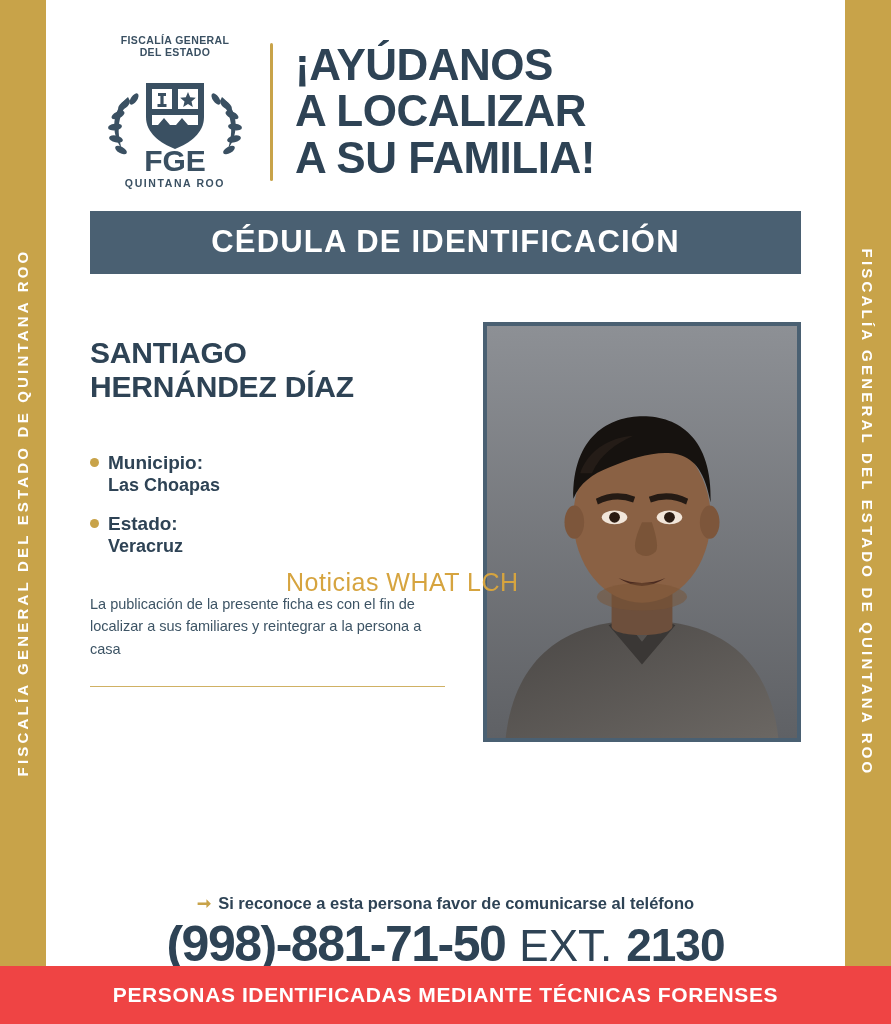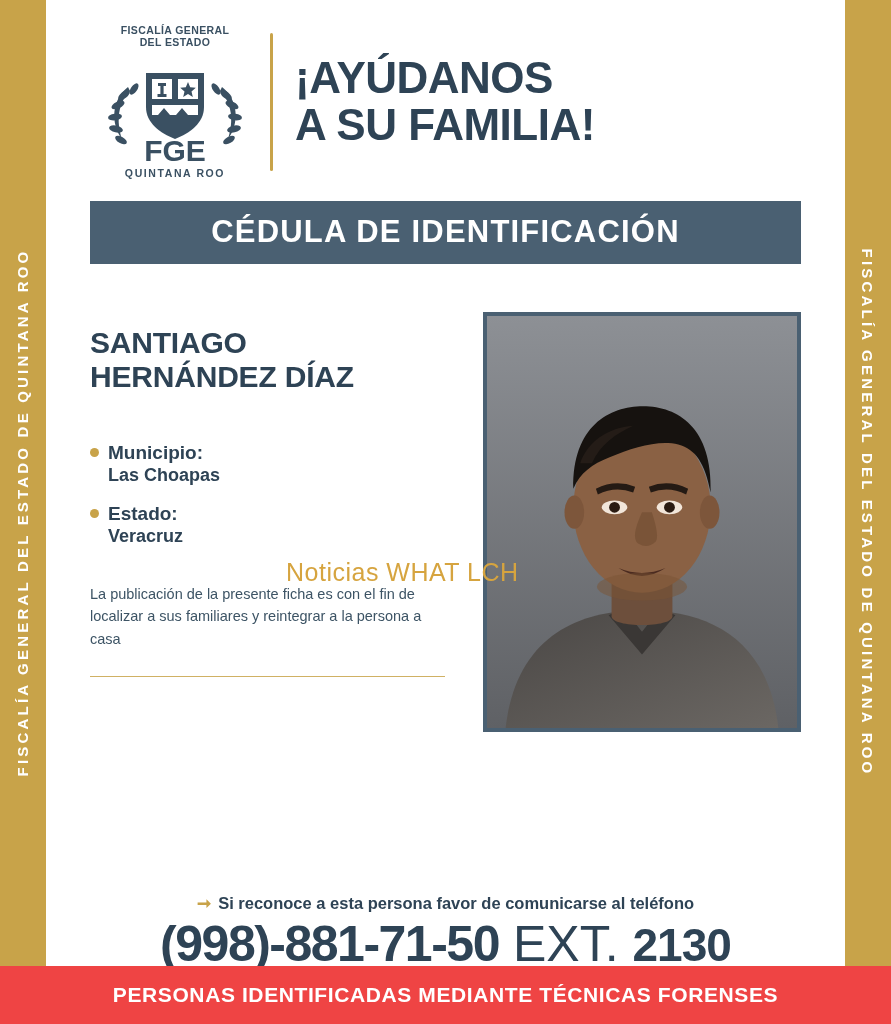--- a/index.html
+++ b/index.html
@@ -47,21 +47,21 @@
     left: 46px; right: 46px; top: 0; bottom: 0;
     display: flex;
     flex-direction: column;
     background: #ffffff;
   }
 
   
   .header {
     display: flex;
     align-items: center;
-    padding: 24px 44px 14px 44px;
+    padding: 34px 44px 14px 44px;
     gap: 0px;
   }
   .logo-block {
     width: 170px;
     display: flex;
     flex-direction: column;
     align-items: center;
     color: #2e4355;
   }
   .logo-top {
@@ -224,21 +224,21 @@
     justify-content: center;
     gap: 14px;
     margin: 2px 0 2px 0;
   }
   .phone-number {
     font-size: 50px;
     font-weight: bold;
     letter-spacing: -1.5px;
   }
   .phone-ext-label {
-    font-size: 50px;
+    font-size: 44px;
     font-weight: 400;
     color: #2e4355;
   }
   .phone-ext {
     font-size: 46px;
     font-weight: bold;
     letter-spacing: -1px;
   }
   .contact-foot {
     font-size: 16px;
@@ -318,20 +318,21 @@
             <text x="75" y="110" text-anchor="middle" font-family="Liberation Sans, sans-serif" font-size="30" font-weight="bold" fill="#3a5062">FGE</text>
           </svg>
         </div>
         <div class="logo-bottom">QUINTANA ROO</div>
       </div>
 
       <div class="divider-v"></div>
 
       <div class="headline">
         <div>¡AYÚDANOS</div>
+        <div>A LOCALIZAR</div>
         <div>A SU FAMILIA!</div>
       </div>
     </div>
 
     <div class="title-bar">CÉDULA DE IDENTIFICACIÓN</div>
 
     <div class="body-area">
       <div class="body-left">
         <div class="person-name">
           <div>SANTIAGO</div>

